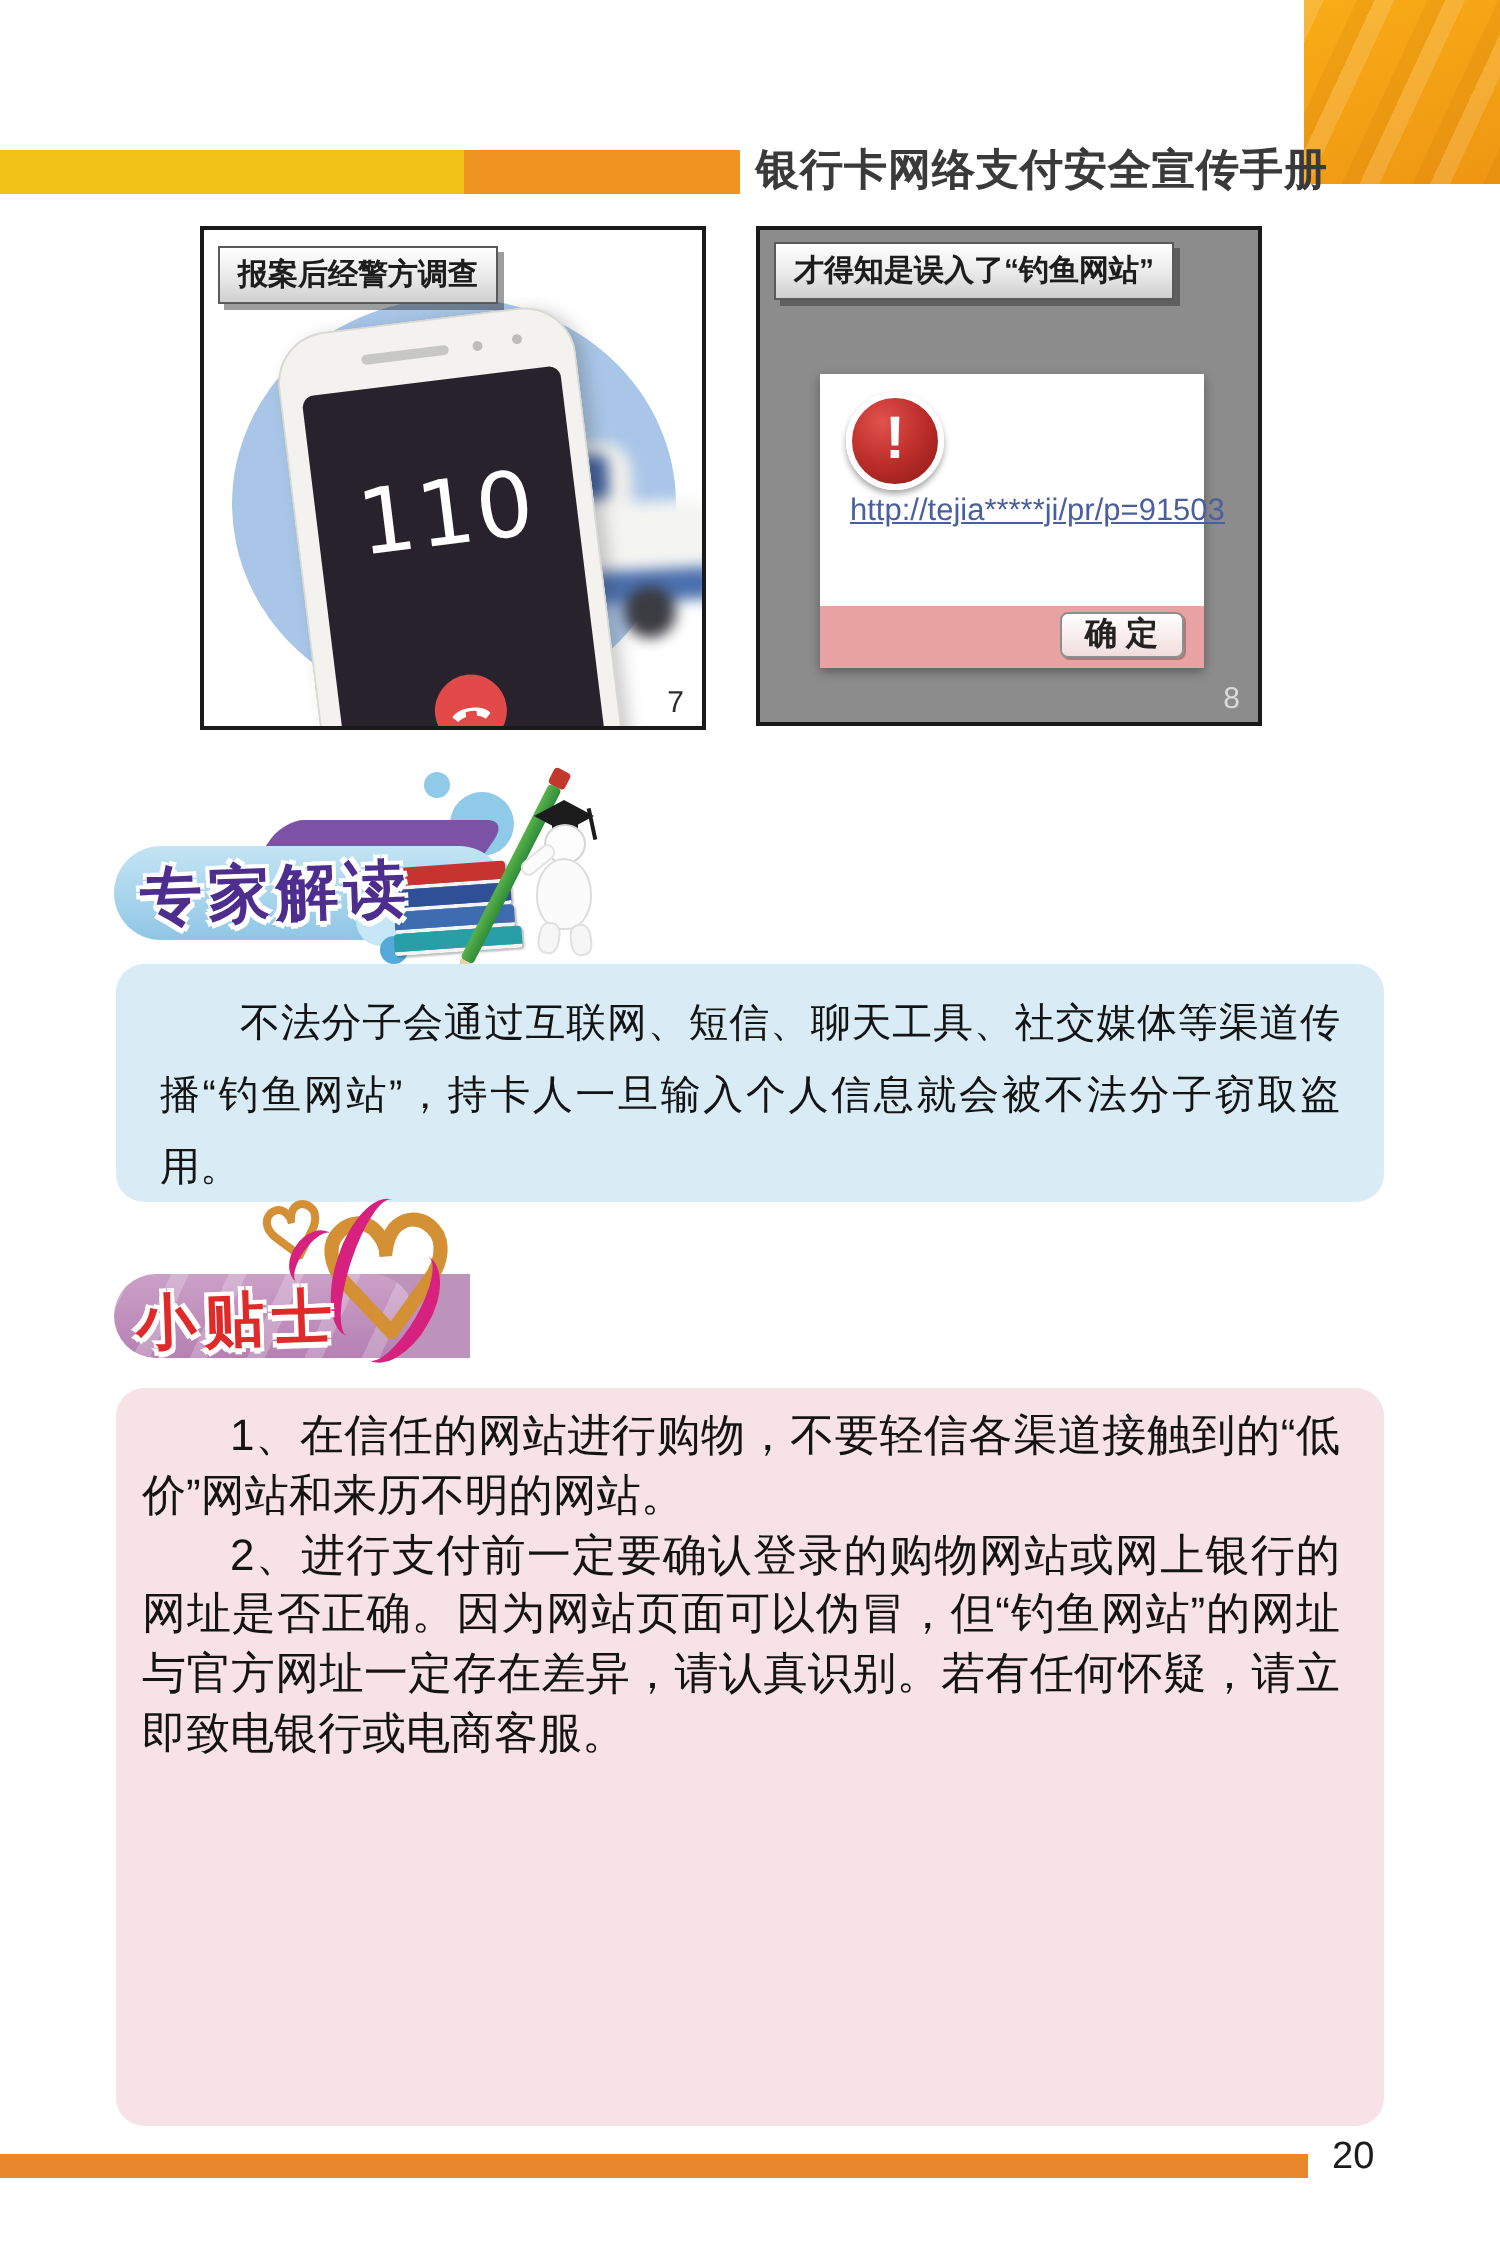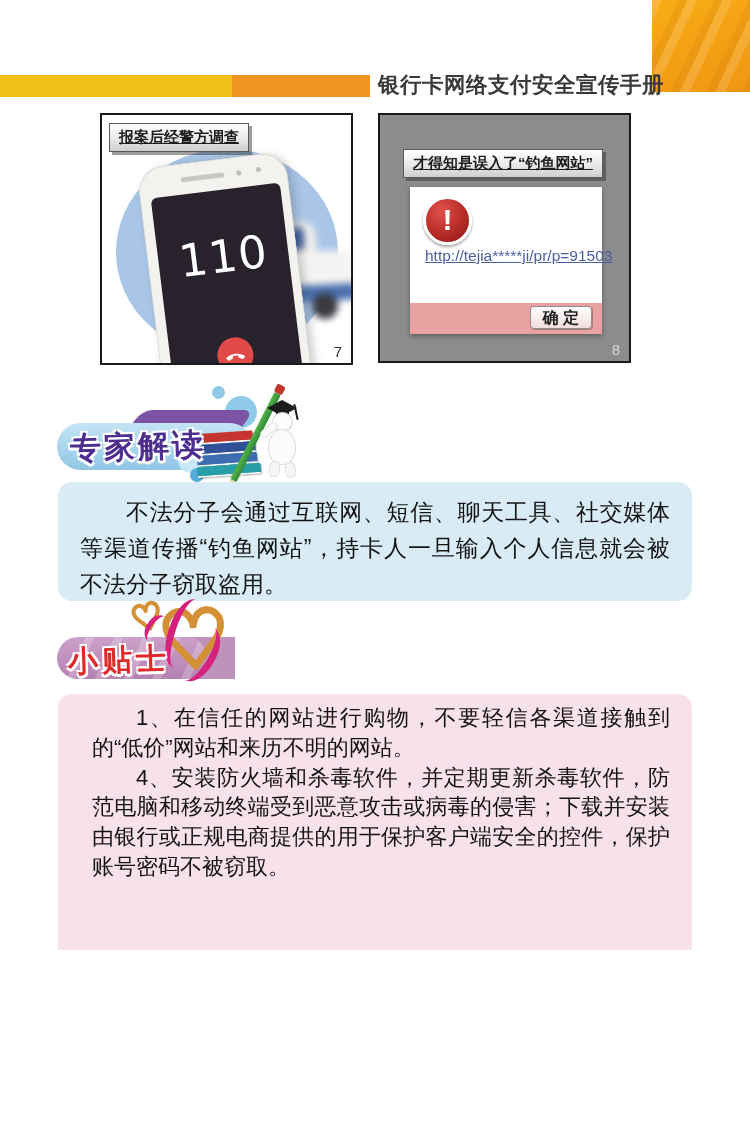--- a/index.html
+++ b/index.html
@@ -1,19 +1,19 @@
 <!DOCTYPE html>
 <html><head>
 <meta charset="utf-8">
 <style>
   * { margin:0; padding:0; box-sizing:border-box; }
   html,body { background:#ffffff; }
   body { font-family:"Liberation Sans", sans-serif; }
   .page {
-    position:relative; width:750px; height:950px; margin:0 auto;
+    position:relative; width:750px; height:1133px; margin:0 auto;
     background:#ffffff; overflow:hidden;
   }
 
   
   .corner-block {
     position:absolute; left:652px; top:0; width:98px; height:92px;
     background:
       repeating-linear-gradient(115deg, rgba(255,255,255,.14) 0 9px, rgba(255,255,255,0) 9px 24px, rgba(170,90,0,.10) 24px 32px),
       linear-gradient(160deg,#F8AC16,#EF9612);
   }
@@ -26,24 +26,24 @@
   }
 
   
   .panel { position:absolute; top:113px; border:2px solid #1a1a1a; overflow:hidden; }
   .panel7 { left:100px; width:253px; height:252px; background:#ffffff; }
   .panel8 { left:378px; width:253px; height:250px; background:#8C8C8C; }
   .caption-box {
     position:absolute; z-index:30;
     background:linear-gradient(180deg,#ffffff 0%,#e9e9e9 55%,#cfcfcf 100%);
     border:1px solid #5a5a5a; box-shadow:3px 3px 0 rgba(40,40,40,.45);
-    padding:4px 9px; font-size:15px; font-weight:bold; color:#1d1d1d; white-space:nowrap;text-decoration:underline;
+    padding:4px 9px; font-size:15px; font-weight:bold; color:#1d1d1d; white-space:nowrap;
   }
   .cap7 { left:7px; top:8px; }
-  .cap8 { left:23px; top:6px;margin-top:28px; }
+  .cap8 { left:7px; top:6px; }
   .panel-num7 { position:absolute; right:9px; bottom:3px; font-size:15px; color:#2b2b2b; z-index:40; }
   .panel-num8 { position:absolute; right:9px; bottom:3px; font-size:15px; color:#d9d9d9; z-index:40; }
 
   
   .blue-circle {
     position:absolute; left:14px; top:34px; width:222px; height:206px;
     border-radius:50%; background:#A9C6E8;
   }
   .car-wrap { position:absolute; left:90px; top:90px; width:170px; height:150px; filter:blur(3.5px); }
   .car-body { position:absolute; left:15px; top:48px; width:150px; height:48px; background:#F4F4F2; border-radius:8px 14px 4px 4px; transform:rotate(-3deg); }
@@ -156,21 +156,21 @@
   .mascot-arm  { position:absolute; left:4px; top:28px; width:20px; height:8px; background:#FBFBFB; border:1px solid #e2e2e2; border-radius:5px; transform:rotate(-40deg); }
   .mascot-leg  { position:absolute; width:11px; height:16px; background:#F6F6F6; border:1px solid #e0e0e0; border-radius:40%; }
   .ml1 { left:14px; top:63px; transform:rotate(10deg); } .ml2 { left:30px; top:64px; transform:rotate(-8deg); }
 
   .expert-box {
     position:absolute; left:58px; top:482px; width:634px; height:119px;
     background:#D9ECF6; border-radius:14px;
   }
   .expert-box p {
     padding:12px 22px 0 22px; text-indent:2em;
-    font-size:23px; line-height:36px; color:#141414; text-align:justify;
+    font-size:20px; line-height:36px; color:#141414; text-align:justify;
   }
 
   
   .tips-zone { position:absolute; left:0; top:596px; width:750px; height:98px; }
   .tip-pill {
     position:absolute; left:57px; top:41px; width:150px; height:42px; border-radius:23px;
     background:
       repeating-linear-gradient(115deg, rgba(255,255,255,.22) 0 8px, rgba(255,255,255,0) 8px 26px),
       linear-gradient(180deg,#CBA0C8,#B581B3);
   }
@@ -184,21 +184,21 @@
   .heart { position:absolute; font-family:"DejaVu Sans", sans-serif; line-height:1; }
   .heart-big   { left:160px; top:6px; font-size:76px; color:transparent; -webkit-text-stroke:7px #D49035; transform:rotate(-4deg); }
   .heart-small { left:132px; top:4px; font-size:34px; color:#ffffff; -webkit-text-stroke:4px #D49035; transform:rotate(-14deg); }
   .ribbon { position:absolute; width:34px; height:72px; border-left:7px solid #D6217E; border-radius:50%; }
   .rb1 { left:168px; top:2px;  transform:rotate(18deg); }
   .rb2 { left:182px; top:28px; transform:rotate(-150deg); height:60px; }
   .rb3 { left:146px; top:18px; width:22px; height:30px; border-width:5px; transform:rotate(35deg); }
 
   .tips-box {
     position:absolute; left:58px; top:694px; width:634px; height:369px;
-    background:#F7E2E8; border-radius:14px; padding:9px 22px 0 34px;
+    background:#F7E2E8; border-radius:14px; padding:9px 22px 0 13px;
   }
   .tips-box p {
     text-indent:2em; font-size:22px; line-height:29.8px; color:#141414; text-align:justify;
   }
 
   
   .footer-bar { position:absolute; left:0; top:1077px; width:654px; height:12px; background:#E8872C; }
   .page-number { position:absolute; left:666px; top:1068px; font-size:19px; color:#1c1c1c; }
 </style>
 </head>
@@ -291,19 +291,19 @@
     <span class="heart heart-big">♥</span>
     <span class="heart heart-small">♥</span>
     <div class="ribbon rb1"></div>
     <div class="ribbon rb2"></div>
     <div class="ribbon rb3"></div>
     <div class="tip-label">小贴士</div>
   </div>
 
   <div class="tips-box">
     <p>1、在信任的网站进行购物，不要轻信各渠道接触到的“低价”网站和来历不明的网站。</p>
-    <p>4、安装防火墙和杀毒软件，并定期更新杀毒软件，防范电脑和移动终端受到恶意攻击或病毒的侵害；下载并安装由银行或正规电商提供的用于保护客户端安全的控件，保护账号密码不被窃取。</p>
+    <p>2、进行支付前一定要确认登录的购物网站或网上银行的网址是否正确。因为网站页面可以伪冒，但“钓鱼网站”的网址与官方网址一定存在差异，请认真识别。若有任何怀疑，请立即致电银行或电商客服。</p>
   </div>
 
   <div class="footer-bar"></div>
   <div class="page-number">20</div>
 
 </div>
 
 </body></html>

